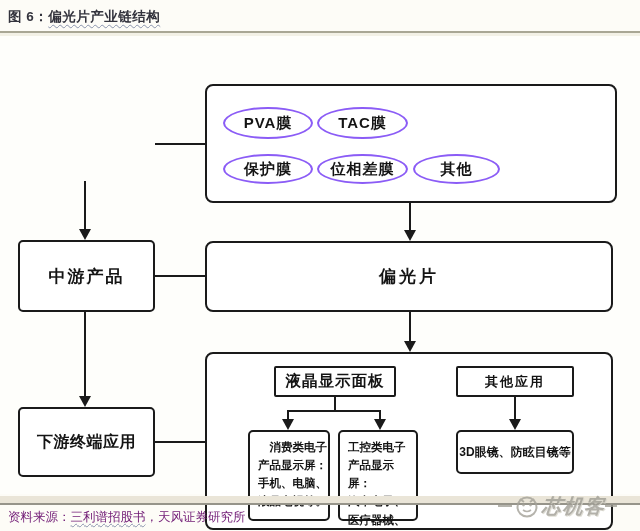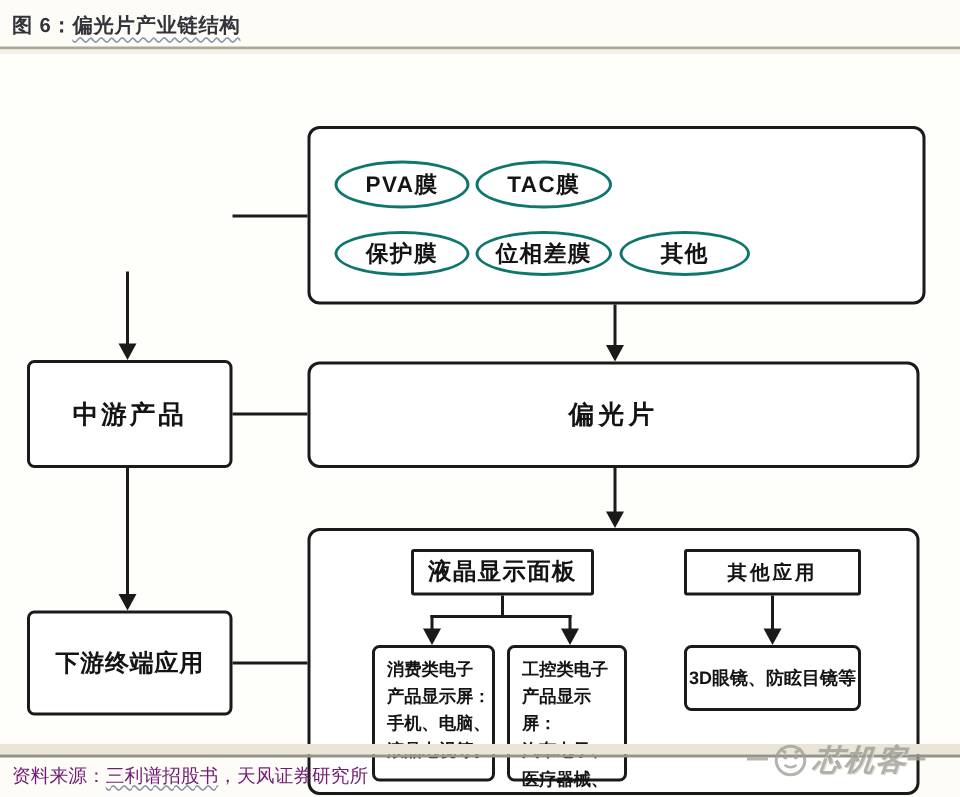--- a/index.html
+++ b/index.html
@@ -18,32 +18,32 @@
   .node { position:absolute; border:2px solid #1a1a1a; background:#fff; display:flex; align-items:center; justify-content:center; font-weight:700; color:#141414; }
   .r4 { border-radius:5px; } .r8 { border-radius:8px; }
 
   .box-upstream   { left:18px;  top:73px;  width:137px; height:72px; font-size:17px; letter-spacing:1px; }
   .box-midstream  { left:18px;  top:204px; width:137px; height:72px; font-size:17px; letter-spacing:2px; }
   .box-downstream { left:18px;  top:371px; width:137px; height:70px; font-size:16px; letter-spacing:0.5px; }
   .box-materials  { left:205px; top:48px;  width:412px; height:119px; }
   .box-polarizer  { left:205px; top:205px; width:408px; height:71px; font-size:17px; letter-spacing:3px; }
   .box-bottom     { left:205px; top:316px; width:408px; height:178px; }
 
-  .ellipse { position:absolute; border:2px solid #0f766e; border-radius:50%; background:#fff; display:flex; align-items:center; justify-content:center; font-weight:700; font-size:15px; color:#141414; letter-spacing:1px; }
+  .ellipse { position:absolute; border:2px solid #8b5cf6; border-radius:50%; background:#fff; display:flex; align-items:center; justify-content:center; font-weight:700; font-size:15px; color:#141414; letter-spacing:1px; }
   .e-pva  { left:223px; top:71px;  width:90px; height:32px; }
   .e-tac  { left:317px; top:71px;  width:91px; height:32px; }
   .e-lix  { left:413px; top:71px;  width:89px; height:32px; }
   .e-yam  { left:510px; top:71px;  width:82px; height:32px; }
   .e-bao  { left:223px; top:118px; width:90px; height:30px; }
   .e-wei  { left:317px; top:118px; width:91px; height:30px; }
   .e-qita { left:413px; top:118px; width:87px; height:30px; }
 
   .box-lcd     { left:274px; top:330px; width:122px; height:31px; font-size:15.5px; border-radius:2px; letter-spacing:1px; }
   .box-otherap { left:456px; top:330px; width:118px; height:31px; font-size:13px; border-radius:2px; letter-spacing:2px; }
-  .box-consumer   { left:248px; top:394px; width:82px; height:91px; align-items:flex-start; justify-content:flex-start; padding:6px 0 0 8px; }
+  .box-consumer   { left:248px; top:394px; width:82px; height:91px; align-items:flex-start; justify-content:flex-start; padding:6px 0 0 8px;text-align:right; }
   .box-industrial { left:338px; top:394px; width:80px; height:91px; align-items:flex-start; justify-content:flex-start; padding:6px 0 0 8px; }
   .box-glasses    { left:456px; top:394px; width:118px; height:44px; font-size:12px; }
   .small-lines span { display:block; font-size:11.5px; line-height:1.58; font-weight:700; color:#141414; }
 
   .hline, .vline { position:absolute; background:#1a1a1a; }
   .arrow-down { position:absolute; width:0; height:0; border-left:6px solid transparent; border-right:6px solid transparent; border-top:11px solid #1a1a1a; }
 
   
   .c-up-mat   { left:155px; top:107px; width:50px; height:2px; }
   .c-mid-pol  { left:155px; top:239px; width:50px; height:2px; }

